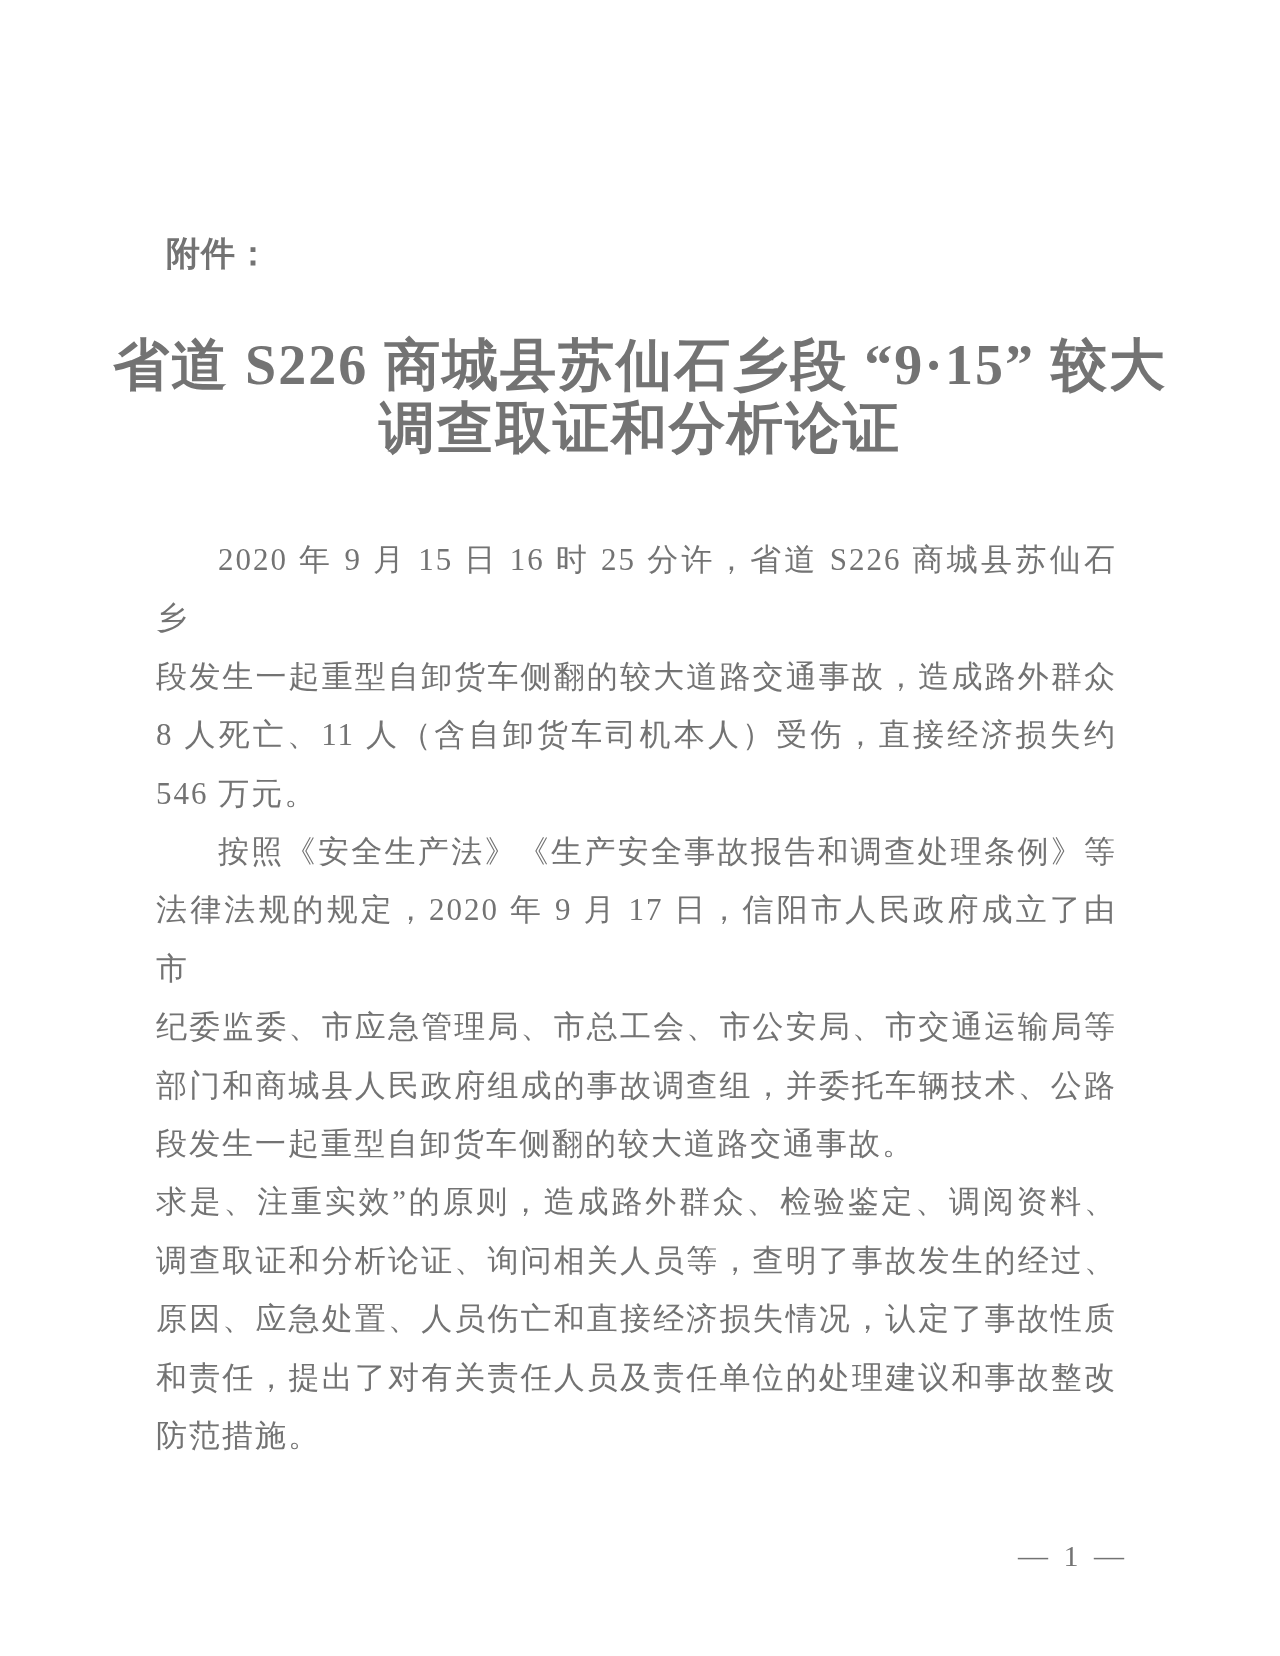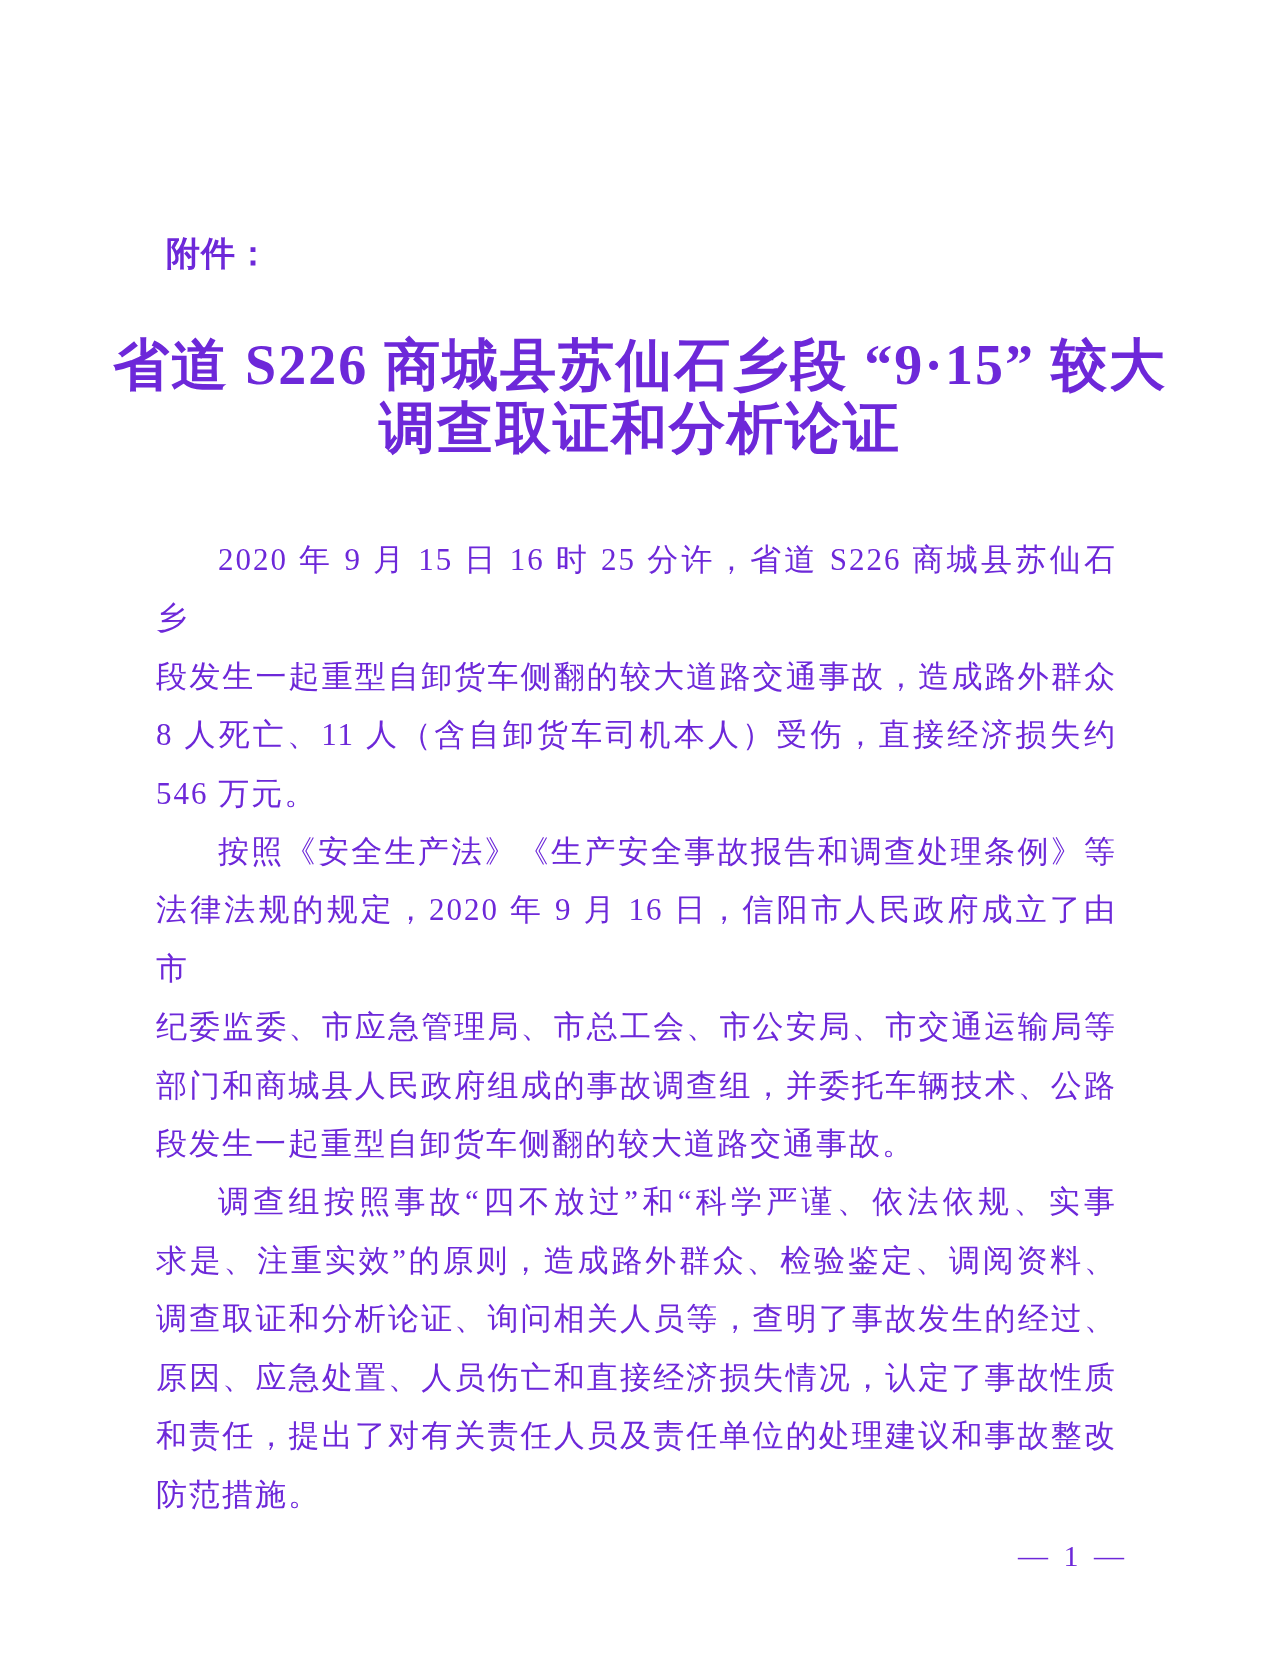--- a/index.html
+++ b/index.html
@@ -7,21 +7,21 @@
   html, body {
     background: #e8e8e8;
   }
 
   .page {
     position: relative;
     width: 1280px;
     height: 1656px;
     margin: 0 auto;
     background: #ffffff;
-    color: #6d28d9;
+    color: #737373;
     overflow: hidden;
     font-family: "Liberation Serif", "DejaVu Serif", serif;
   }
 
   .attachment-label {
     position: absolute;
     left: 166px;
     top: 234px;
     font-size: 34px;
     font-weight: bold;
@@ -88,25 +88,24 @@
     <div>调查取证和分析论证</div>
   </div>
 
   <div class="doc-body">
 
   <div class="body-line first-line justified">2020 年 9 月 15 日 16 时 25 分许，省道 S226 商城县苏仙石乡</div>
       <div class="body-line justified">段发生一起重型自卸货车侧翻的较大道路交通事故，造成路外群众</div>
       <div class="body-line justified">8 人死亡、11 人（含自卸货车司机本人）受伤，直接经济损失约</div>
       <div class="body-line">546 万元。</div>
       <div class="body-line first-line justified">按照《安全生产法》《生产安全事故报告和调查处理条例》等</div>
-      <div class="body-line justified">法律法规的规定，2020 年 9 月 16 日，信阳市人民政府成立了由市</div>
+      <div class="body-line justified">法律法规的规定，2020 年 9 月 17 日，信阳市人民政府成立了由市</div>
       <div class="body-line justified">纪委监委、市应急管理局、市总工会、市公安局、市交通运输局等</div>
       <div class="body-line justified">部门和商城县人民政府组成的事故调查组，并委托车辆技术、公路</div>
       <div class="body-line">段发生一起重型自卸货车侧翻的较大道路交通事故。</div>
-      <div class="body-line first-line justified">调查组按照事故“四不放过”和“科学严谨、依法依规、实事</div>
       <div class="body-line justified">求是、注重实效”的原则，造成路外群众、检验鉴定、调阅资料、</div>
       <div class="body-line justified">调查取证和分析论证、询问相关人员等，查明了事故发生的经过、</div>
       <div class="body-line justified">原因、应急处置、人员伤亡和直接经济损失情况，认定了事故性质</div>
       <div class="body-line justified">和责任，提出了对有关责任人员及责任单位的处理建议和事故整改</div>
       <div class="body-line">防范措施。</div>
     </div>
 
   <div class="page-number">— 1 —</div>
 
 </div>

